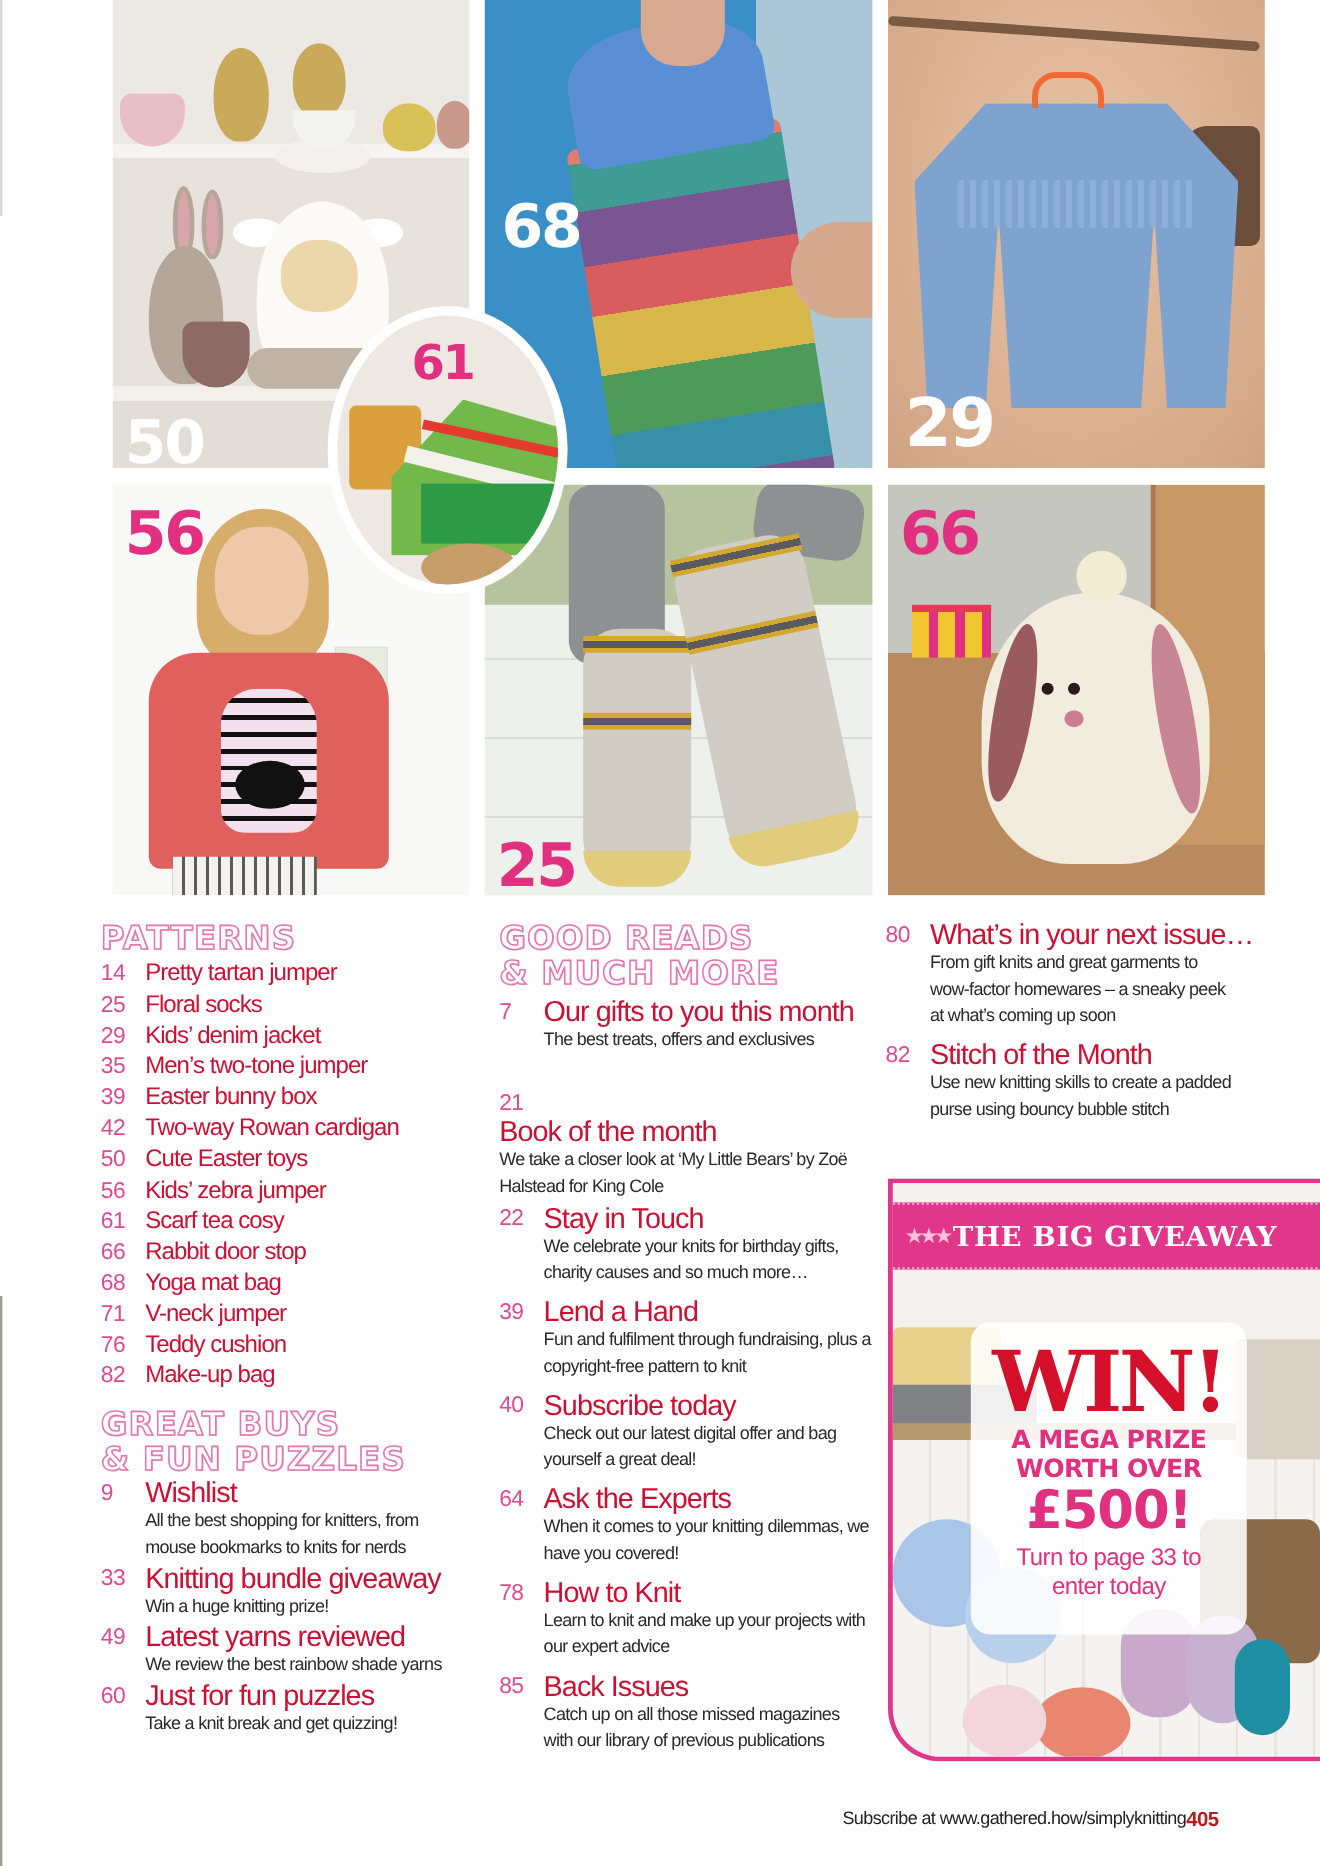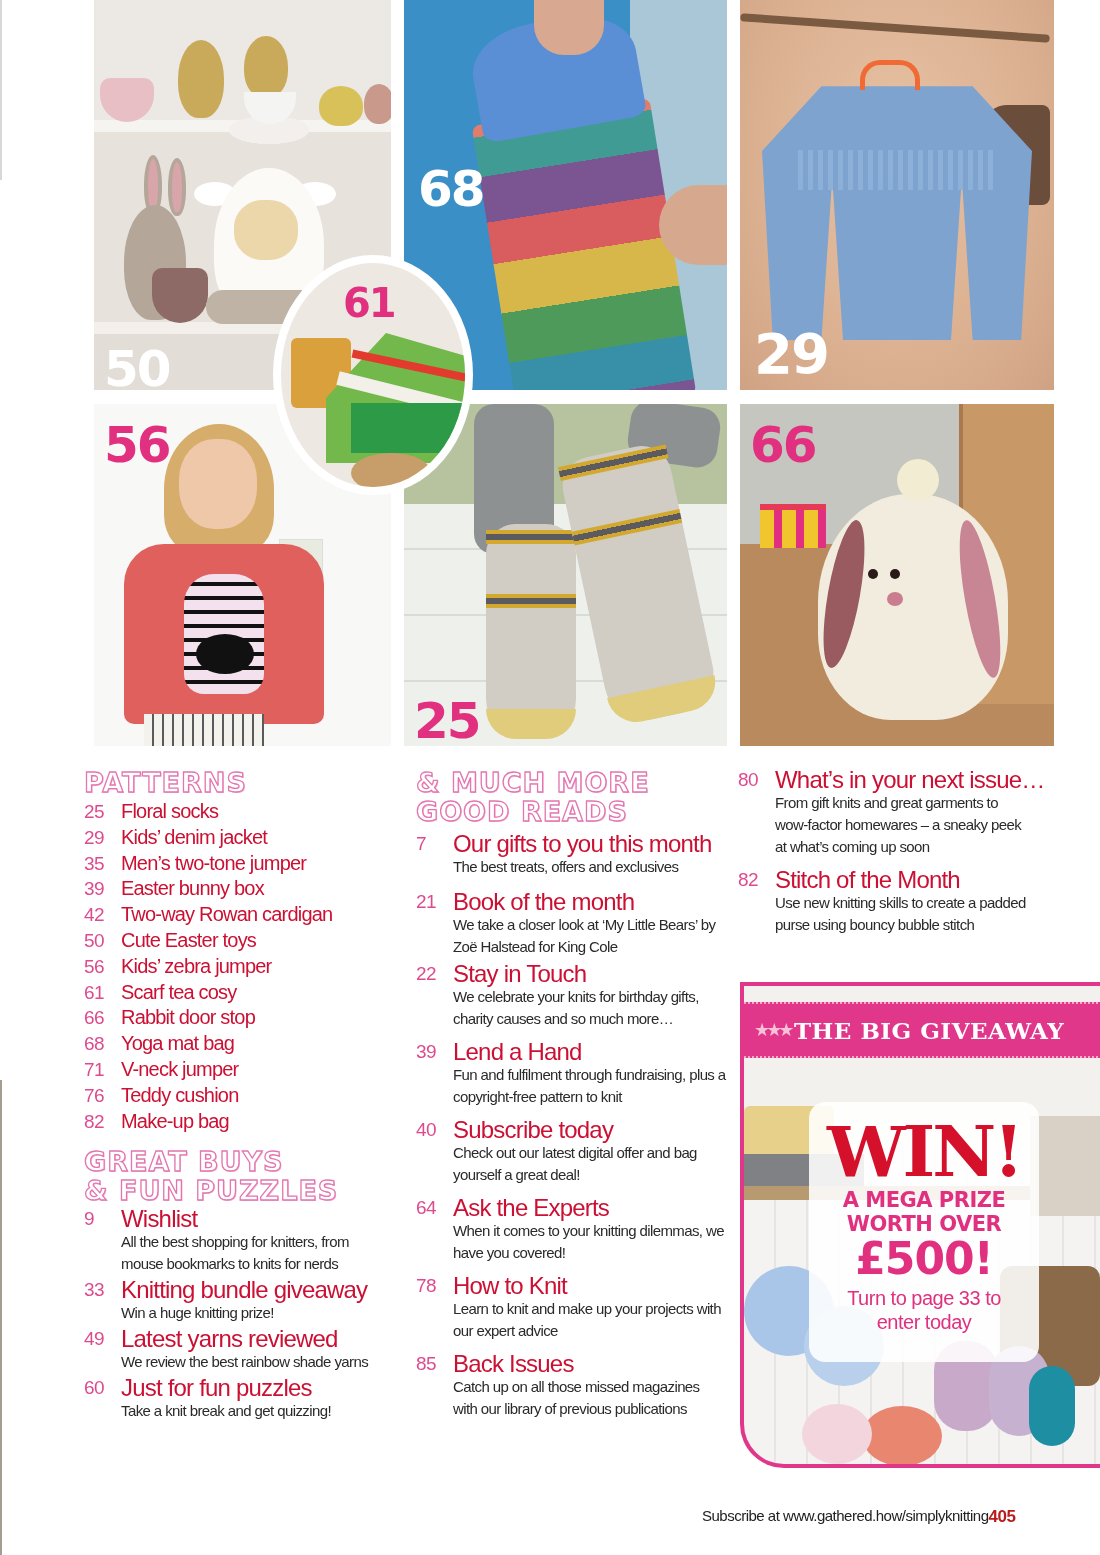--- a/index.html
+++ b/index.html
@@ -258,20 +258,24 @@
   <div class="cosy-bottom"></div>
   <div class="cookie"></div>
   <span class="num pink">61</span>
 </div>
 
 <div class="col" id="col-left">
   <div class="section-head">
     <span class="l">PATTERNS</span>
   </div>
   <div style="margin-top:3px;">
+    <div class="pattern-row">
+        <span class="pnum">14</span>
+        <span class="ptitle">Pretty tartan jumper</span>
+      </div>
     <div class="pattern-row">
         <span class="pnum">25</span>
         <span class="ptitle">Floral socks</span>
       </div>
     <div class="pattern-row">
         <span class="pnum">29</span>
         <span class="ptitle">Kids’ denim jacket</span>
       </div>
     <div class="pattern-row">
         <span class="pnum">35</span>
@@ -350,31 +354,31 @@
       <div class="ebody">
           <div class="etitle">Just for fun puzzles</div>
           <div class="edesc">Take a knit break and get quizzing!</div>
         </div>
     </div>
   </div>
 </div>
 
 <div class="col" id="col-mid">
   <div class="section-head">
+    <span class="l">GOOD READS</span>
     <span class="l">&amp; MUCH MORE</span>
-    <span class="l">GOOD READS</span>
   </div>
   <div class="entry first">
     <span class="enum">7</span>
     <div class="ebody">
         <div class="etitle">Our gifts to you this month</div>
         <div class="edesc">The best treats, offers and exclusives</div>
       </div>
   </div>
-  <div class="entry" style="margin-top:12px;">
+  <div class="entry" style="margin-top:30px;flex-direction:column;">
     <span class="enum">21</span>
     <div class="ebody">
         <div class="etitle">Book of the month</div>
         <div class="edesc">We take a closer look at ‘My Little Bears’ by Zoë Halstead for King Cole</div>
       </div>
   </div>
   <div class="entry" style="margin-top:4px;">
     <span class="enum">22</span>
     <div class="ebody">
         <div class="etitle">Stay in Touch</div>

